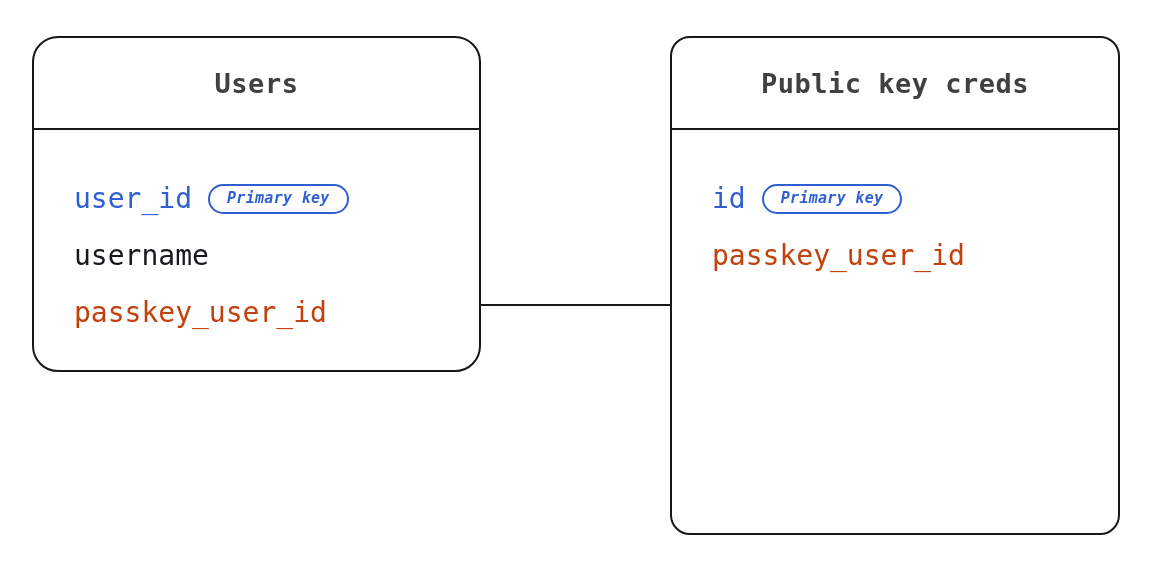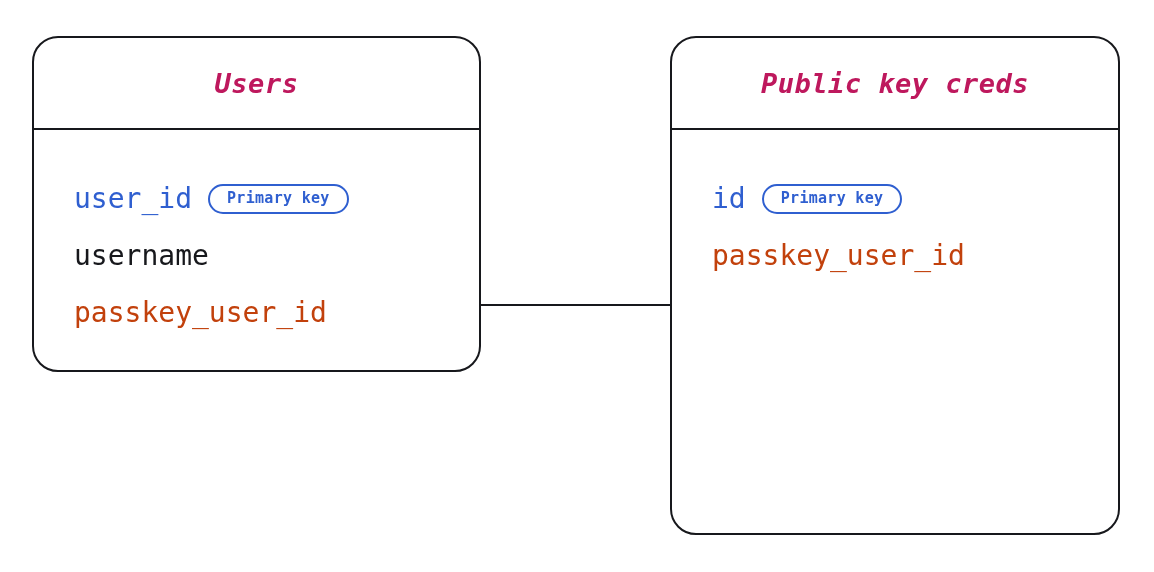--- a/index.html
+++ b/index.html
@@ -42,39 +42,39 @@
     left: 32px;
     top: 36px;
     width: 449px;
     height: 336px;
   }
   .entity.creds {
     left: 670px;
     top: 36px;
     width: 450px;
     height: 499px;
+    border-radius: 20px;
   }
 
   
   .entity-header {
     height: 90px;
     flex: 0 0 90px;
     display: flex;
     align-items: center;
     justify-content: center;
     border-bottom: 2px solid #17181c;
   }
   .entity-title {
     font-size: 27px;
     font-weight: bold;
-    color: #be185d;
+    color: #404040;
     letter-spacing: 0.5px;
     line-height: 1;
     white-space: nowrap;
-    font-style: italic;
   }
 
   
   .entity-fields {
     flex: 1 1 auto;
     padding: 40px 0 0 40px;
   }
   .field-row {
     height: 57px;
     display: flex;
@@ -104,20 +104,21 @@
     padding: 0 17px;
     border: 2px solid #2f5fd0;
     border-radius: 999px;
     color: #2f5fd0;
     font-size: 15px;
     font-weight: bold;
     line-height: 1;
     letter-spacing: 0.3px;
     white-space: nowrap;
     background: #ffffff;
+    font-style: italic;
   }
 </style>
 </head>
 <body>
 
 <div id="canvas">
 
   <svg class="connector-layer" viewBox="0 0 1154 572" width="1154" height="572" xmlns="http://www.w3.org/2000/svg">
     <line x1="481" y1="305" x2="670" y2="305" stroke="#17181c" stroke-width="2" shape-rendering="crispEdges"></line>
   </svg>

